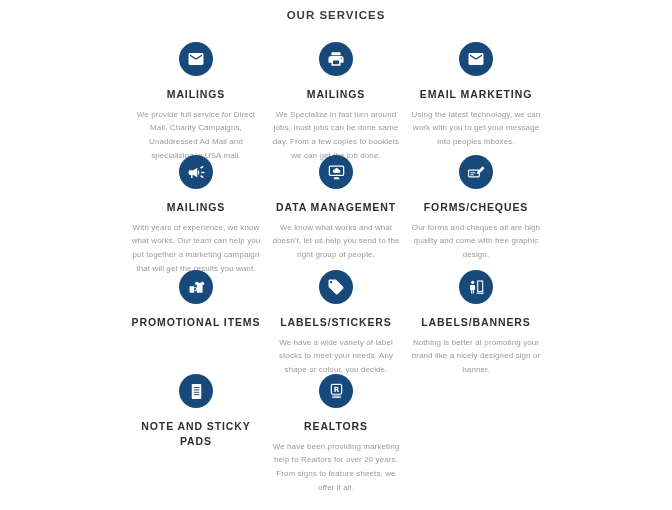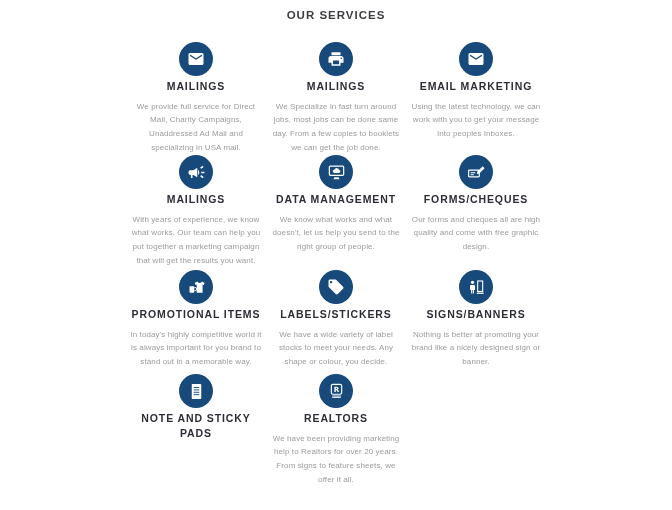--- a/index.html
+++ b/index.html
@@ -33,21 +33,21 @@
     height: 34px;
     border-radius: 50%;
     background: #17497b;
     margin: 0 auto;
     display: flex;
     align-items: center;
     justify-content: center;
   }
   .icon-circle svg { display: block; }
   .service-title {
-    margin-top: 3px;
+    margin-top: 11px;
     font-size: 10.5px;
     font-weight: 700;
     letter-spacing: 0.9px;
     color: #2d2d35;
     line-height: 1.4;
   }
   .service-desc {
     margin-top: 6px;
     font-size: 8px;
     line-height: 1.72;
@@ -128,21 +128,20 @@
 
   <div class="service">
     <div class="icon-circle">
       <svg width="19" height="19" viewBox="0 0 24 24">
         <path fill="#ffffff" d="M13 4.5l-3.2 1.9 1 2.3 1.5-.6v10.4h7.4V8.1l1.5.6 1-2.3-3.2-1.9c-.3 1-1.6 1.7-3 1.7s-2.7-.7-3-1.7z"></path>
         <rect x="3.2" y="10.5" width="6" height="8" rx="0.8" fill="#ffffff"></rect>
         <path fill="none" stroke="#ffffff" stroke-width="1.2" d="M9.4 12h.9a2 2 0 0 1 0 4h-.9"></path>
       </svg>
     </div>
     <div class="service-title">PROMOTIONAL ITEMS</div>
-    <div class="service-desc">In today's highly competitive world it is always important for you brand to stand out in a memorable way.</div>
   </div>
 
   <div class="service">
     <div class="icon-circle">
       <svg width="18" height="18" viewBox="0 0 24 24">
         <path fill="#ffffff" d="M21.41 11.58l-9-9C12.05 2.22 11.55 2 11 2H4c-1.1 0-2 .9-2 2v7c0 .55.22 1.05.59 1.42l9 9c.36.36.86.58 1.41.58.55 0 1.05-.22 1.41-.59l7-7c.37-.36.59-.86.59-1.41 0-.55-.23-1.06-.59-1.42zM5.5 7C4.67 7 4 6.33 4 5.5S4.67 4 5.5 4 7 4.67 7 5.5 6.33 7 5.5 7z"></path>
       </svg>
     </div>
     <div class="service-title">LABELS/STICKERS</div>
     <div class="service-desc">We have a wide variety of label stocks to meet your needs. Any shape or colour, you decide.</div>
@@ -150,21 +149,21 @@
 
   <div class="service">
     <div class="icon-circle">
       <svg width="19" height="19" viewBox="0 0 24 24">
         <circle cx="7" cy="5.5" r="2.1" fill="#ffffff"></circle>
         <path fill="#ffffff" d="M5.2 8.7h3.6a1.4 1.4 0 0 1 1.4 1.4v4.9H8.8v4.5H7.4v-4.5H6.6v4.5H5.2v-4.5H3.8v-4.9a1.4 1.4 0 0 1 1.4-1.4z"></path>
         <rect x="13.5" y="3.8" width="6.3" height="13.2" fill="none" stroke="#ffffff" stroke-width="1.4"></rect>
         <rect x="12.3" y="18.4" width="8.7" height="1.6" fill="#ffffff"></rect>
       </svg>
     </div>
-    <div class="service-title">SIGNS/BANNERS</div>
+    <div class="service-title">LABELS/BANNERS</div>
     <div class="service-desc">Nothing is better at promoting your brand like a nicely designed sign or banner.</div>
   </div>
 
 
   <div class="service">
     <div class="icon-circle">
       <svg width="19" height="19" viewBox="0 0 24 24">
         <rect x="6" y="2.5" width="12" height="19" rx="1" fill="#ffffff"></rect>
         <path stroke="#17497b" stroke-width="1.2" d="M8.5 7h7M8.5 10h7M8.5 13h7M8.5 16h7"></path>
       </svg>

